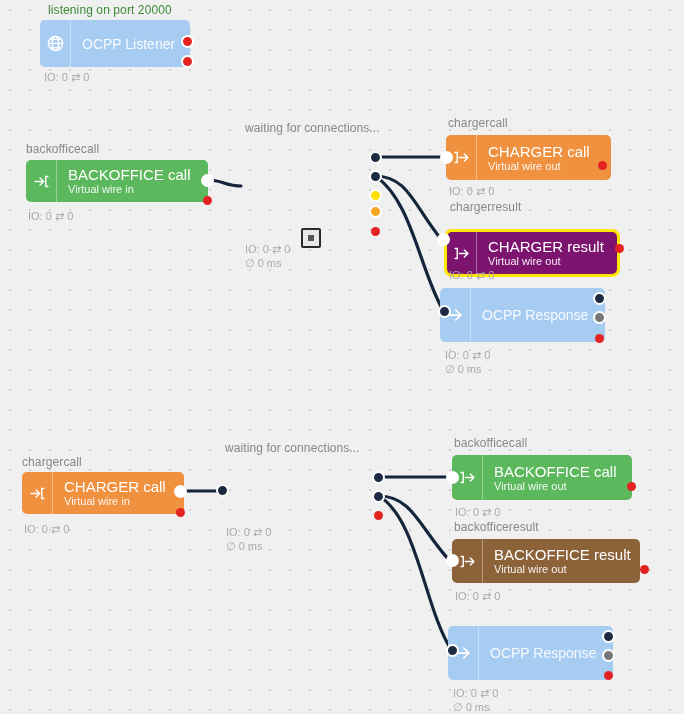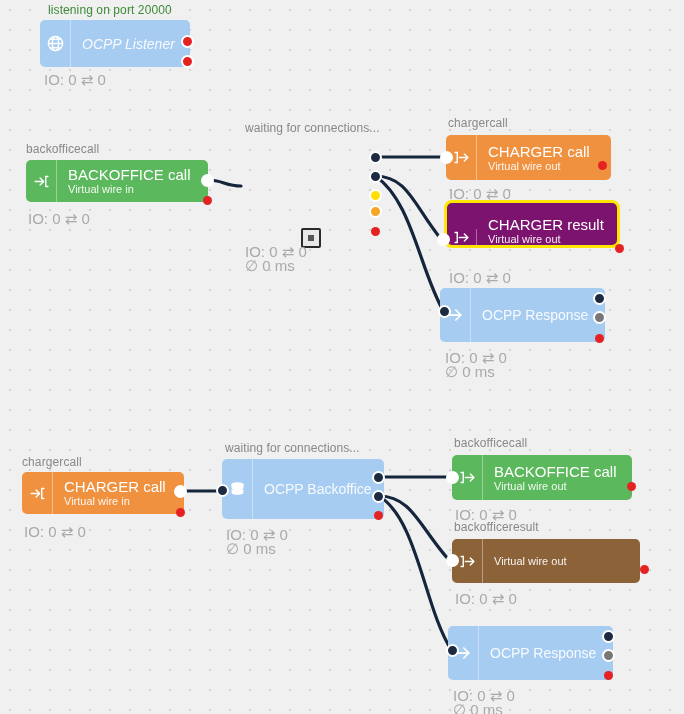--- a/index.html
+++ b/index.html
@@ -41,21 +41,21 @@
   .node .t1only{font-size:14px;line-height:16px;white-space:nowrap;color:rgba(255,255,255,0.9);}
 
   .node.selected{outline:3px solid #ffe600;outline-offset:-1px;border-radius:6px;}
 
   .lbl{
     position:absolute;font-size:12px;color:#888;white-space:nowrap;
     letter-spacing:0.1px;
   }
   .lbl.green{color:#3d8b37;}
   .status{
-    position:absolute;font-size:15px;color:#aaa;white-space:nowrap;
+    position:absolute;font-size:11px;color:#aaa;white-space:nowrap;
   }
 
   
   .port{
     position:absolute;width:13px;height:13px;border-radius:50%;
     background:#1c2b41;border:2px solid #ffffff;box-sizing:border-box;
   }
   .port.navy{background:#1c2b41;}
   .port.white{background:#ffffff;}
   .port.yellow{background:#ffe000;}
@@ -97,21 +97,21 @@
 
       <path d="M 379,477 C 404,477 424,477 450,477"></path>
 
       <path d="M 379,496 C 412,496 420,528 449,560"></path>
 
       <path d="M 379,496 C 418,520 424,608 452,651"></path>
     </g>
   </svg>
 
   <div class="lbl green" style="left:48px;top:3px;">listening on port 20000</div>
-  <div class="node" style="left:40px;top:20px;width:150px;height:47px;background:#a7ccf2;font-style:italic;">
+  <div class="node" style="left:40px;top:20px;width:150px;height:47px;background:#a7ccf2;">
     <div class="icon-box">
       <svg class="gl" width="19" height="19" viewBox="0 0 24 24" fill="none" stroke="#fff" stroke-width="1.7">
         <circle cx="12" cy="12" r="9"></circle>
         <ellipse cx="12" cy="12" rx="4" ry="9"></ellipse>
         <line x1="3" y1="12" x2="21" y2="12"></line>
         <line x1="4.6" y1="6.6" x2="19.4" y2="6.6"></line>
         <line x1="4.6" y1="17.4" x2="19.4" y2="17.4"></line>
       </svg>
     </div>
     <div class="body">
@@ -176,21 +176,21 @@
       <div class="t2">Virtual wire out</div>
     </div>
   </div>
   <div class="port white" style="left:440px;top:151px;"></div>
   <div class="dot-red" style="left:598px;top:161px;"></div>
   <div class="status" style="left:449px;top:185px;">
     <span>IO: 0 ⇄ 0</span>
   </div>
 
   <div class="lbl" style="left:450px;top:200px;">chargerresult</div>
-  <div class="node selected" style="left:446px;top:202px;width:172px;height:44px;background:#7b136f;align-items:flex-end;">
+  <div class="node selected" style="left:446px;top:231px;width:172px;height:44px;background:#7b136f;">
     <div class="icon-box">
       <svg class="gl" width="17" height="17" viewBox="0 0 24 24" fill="none" stroke="#fff" stroke-width="2" stroke-linecap="round" stroke-linejoin="round">
         <path d="M6 5v14H3"></path>
           <path d="M3 5h3"></path>
         <path d="M9 12h11"></path>
           <path d="M16 7l5 5-5 5"></path>
       </svg>
     </div>
     <div class="body">
       <div class="t1">CHARGER result</div>
@@ -240,32 +240,20 @@
       <div class="t2">Virtual wire in</div>
     </div>
   </div>
   <div class="port white" style="left:174px;top:485px;"></div>
   <div class="dot-red" style="left:176px;top:508px;"></div>
   <div class="status" style="left:24px;top:523px;">
     <span>IO: 0 ⇄ 0</span>
   </div>
 
   <div class="lbl" style="left:225px;top:441px;">waiting for connections...</div>
-  <div class="node" style="left:222px;top:459px;width:162px;height:60px;background:#a7ccf2;">
-    <div class="icon-box">
-      <svg class="gl" width="19" height="19" viewBox="0 0 24 24" fill="#fff" stroke="#fff" stroke-width="1.2">
-        <ellipse cx="12" cy="6" rx="7.5" ry="2.6"></ellipse>
-        <path d="M4.5 6v4c0 1.45 3.36 2.6 7.5 2.6s7.5-1.15 7.5-2.6V6" fill="#fff" stroke="none"></path>
-        <path d="M4.5 12v4c0 1.45 3.36 2.6 7.5 2.6s7.5-1.15 7.5-2.6v-4" fill="#fff" stroke="none"></path>
-      </svg>
-    </div>
-    <div class="body">
-      <div class="t1only">OCPP Backoffice</div>
-    </div>
-  </div>
   <div class="port navy" style="left:216px;top:484px;"></div>
   <div class="port navy" style="left:372px;top:471px;"></div>
   <div class="port navy" style="left:372px;top:490px;"></div>
   <div class="dot-red" style="left:374px;top:511px;"></div>
   <div class="status" style="left:226px;top:526px;">
     <span>IO: 0 ⇄ 0</span>
   </div>
   <div class="status" style="left:226px;top:540px;">
     <span>∅ 0 ms</span>
   </div>
@@ -295,20 +283,21 @@
   <div class="node" style="left:452px;top:539px;width:188px;height:44px;background:#8c6239;">
     <div class="icon-box">
       <svg class="gl" width="17" height="17" viewBox="0 0 24 24" fill="none" stroke="#fff" stroke-width="2" stroke-linecap="round" stroke-linejoin="round">
         <path d="M6 5v14H3"></path>
           <path d="M3 5h3"></path>
         <path d="M9 12h11"></path>
           <path d="M16 7l5 5-5 5"></path>
       </svg>
     </div>
     <div class="body">
+      <div class="t1">BACKOFFICE result</div>
       <div class="t2">Virtual wire out</div>
     </div>
   </div>
   <div class="port white" style="left:446px;top:554px;"></div>
   <div class="dot-red" style="left:640px;top:565px;"></div>
   <div class="status" style="left:455px;top:590px;">
     <span>IO: 0 ⇄ 0</span>
   </div>
 
   <div class="node" style="left:448px;top:626px;width:165px;height:54px;background:#a7ccf2;">

